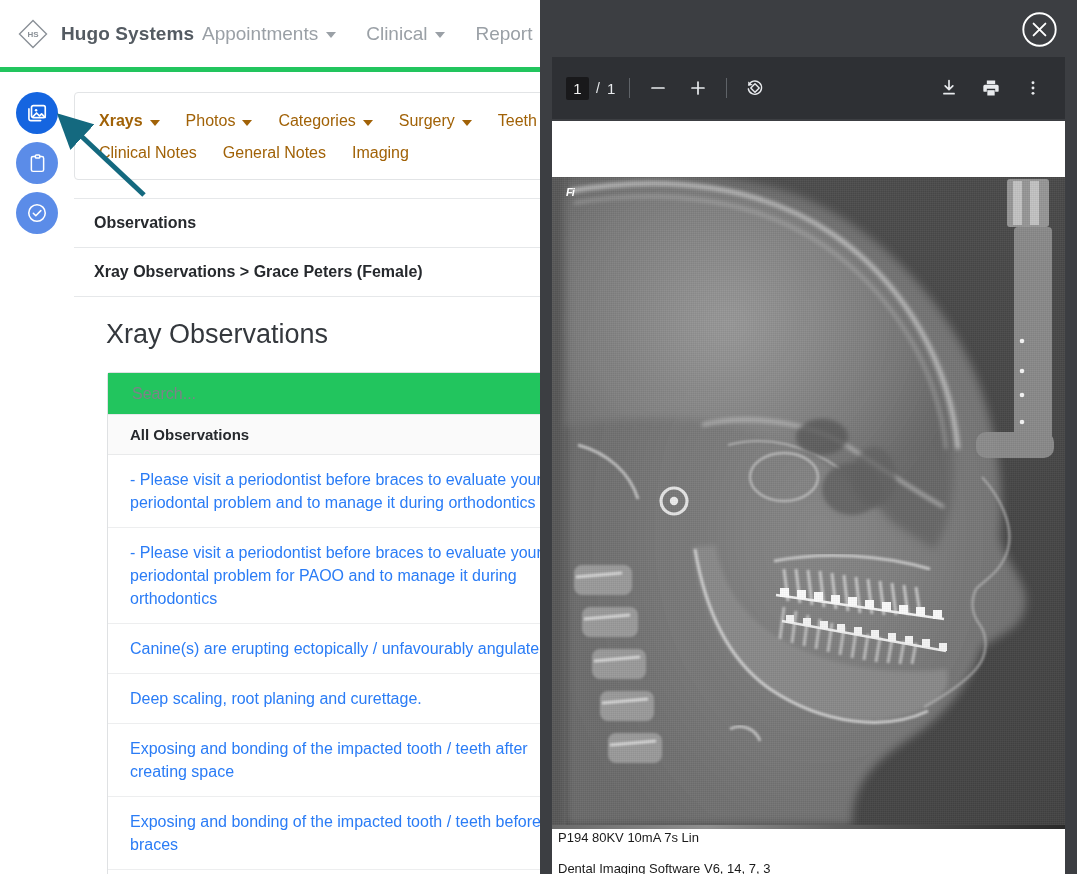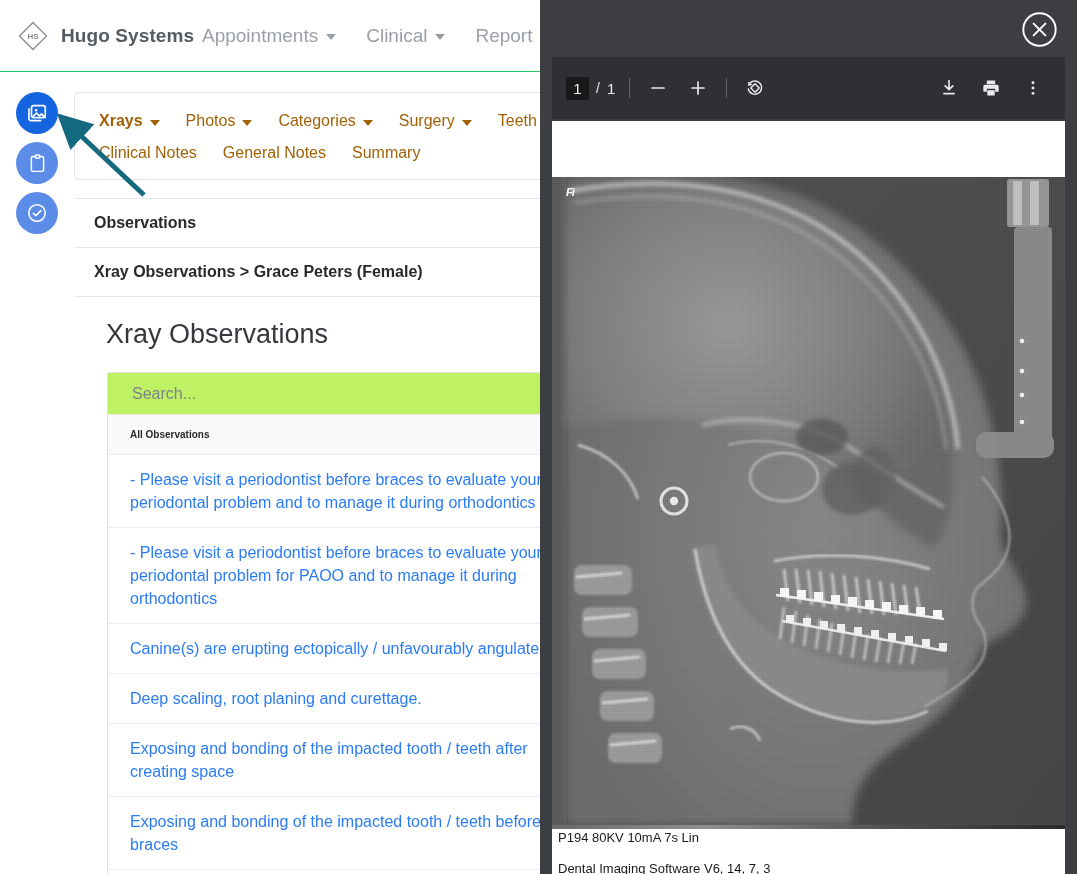--- a/index.html
+++ b/index.html
@@ -14,21 +14,21 @@
   
   #app {
     position: absolute; inset: 0;
     background: #ffffff;
   }
 
   
   #topbar {
     position: absolute; top: 0; left: 0; right: 0; height: 72px;
     background: #ffffff;
-    border-bottom: 1px solid #22c55e;
+    border-bottom: 5px solid #22c55e;
     display: flex; align-items: center;
   }
   .brand {
     display: flex; align-items: center; gap: 11px;
     padding-left: 16px; width: 180px; flex: none;
   }
   .brand-mark {
     width: 34px; height: 34px; position: relative; flex: none;
   }
   .brand-mark svg { display: block; }
@@ -105,33 +105,33 @@
   }
   .list-box {
     border: 1px solid #dfe1e3;
     border-radius: 3px;
     width: 480px;
     margin-left: 1px;
   }
   .search-cell {
     height: 42px; display: flex; align-items: center;
     padding-left: 22px; border-bottom: 1px solid #e6e8ea;
-    background: #bef264;
+    background: #22c55e;
   }
   .search-cell input {
     border: none; outline: none; font-size: 16px;
     color: #3c4043; width: 90%;
     font-family: "Liberation Sans", sans-serif;
     background: transparent;
   }
   .search-cell input::placeholder { color: #7d8288; }
   .list-head {
     height: 40px; display: flex; align-items: center;
     padding-left: 22px; background: #fafafa;
-    font-size: 10px; font-weight: bold; color: #26292d;
+    font-size: 15px; font-weight: bold; color: #26292d;
     border-bottom: 1px solid #e9eaeb;
   }
   .list-item {
     padding: 13px 20px 13px 22px;
     font-size: 16px; line-height: 23px;
     color: #2a7cf6; cursor: pointer;
     border-bottom: 1px solid #edeeef;
   }
 
   
@@ -302,21 +302,21 @@
         </div>
       </div>
       <div class="subnav-row second">
         <div class="subnav-item">
           <span>Clinical Notes</span>
         </div>
         <div class="subnav-item">
           <span>General Notes</span>
         </div>
         <div class="subnav-item">
-          <span>Summary</span>
+          <span>Imaging</span>
         </div>
       </div>
     </div>
 
     <div class="panel-sep"></div>
 
     <div class="bar-row">Observations</div>
     <div class="bar-row">Xray Observations &gt; Grace Peters (Female)</div>
 
     <div class="page-body">

